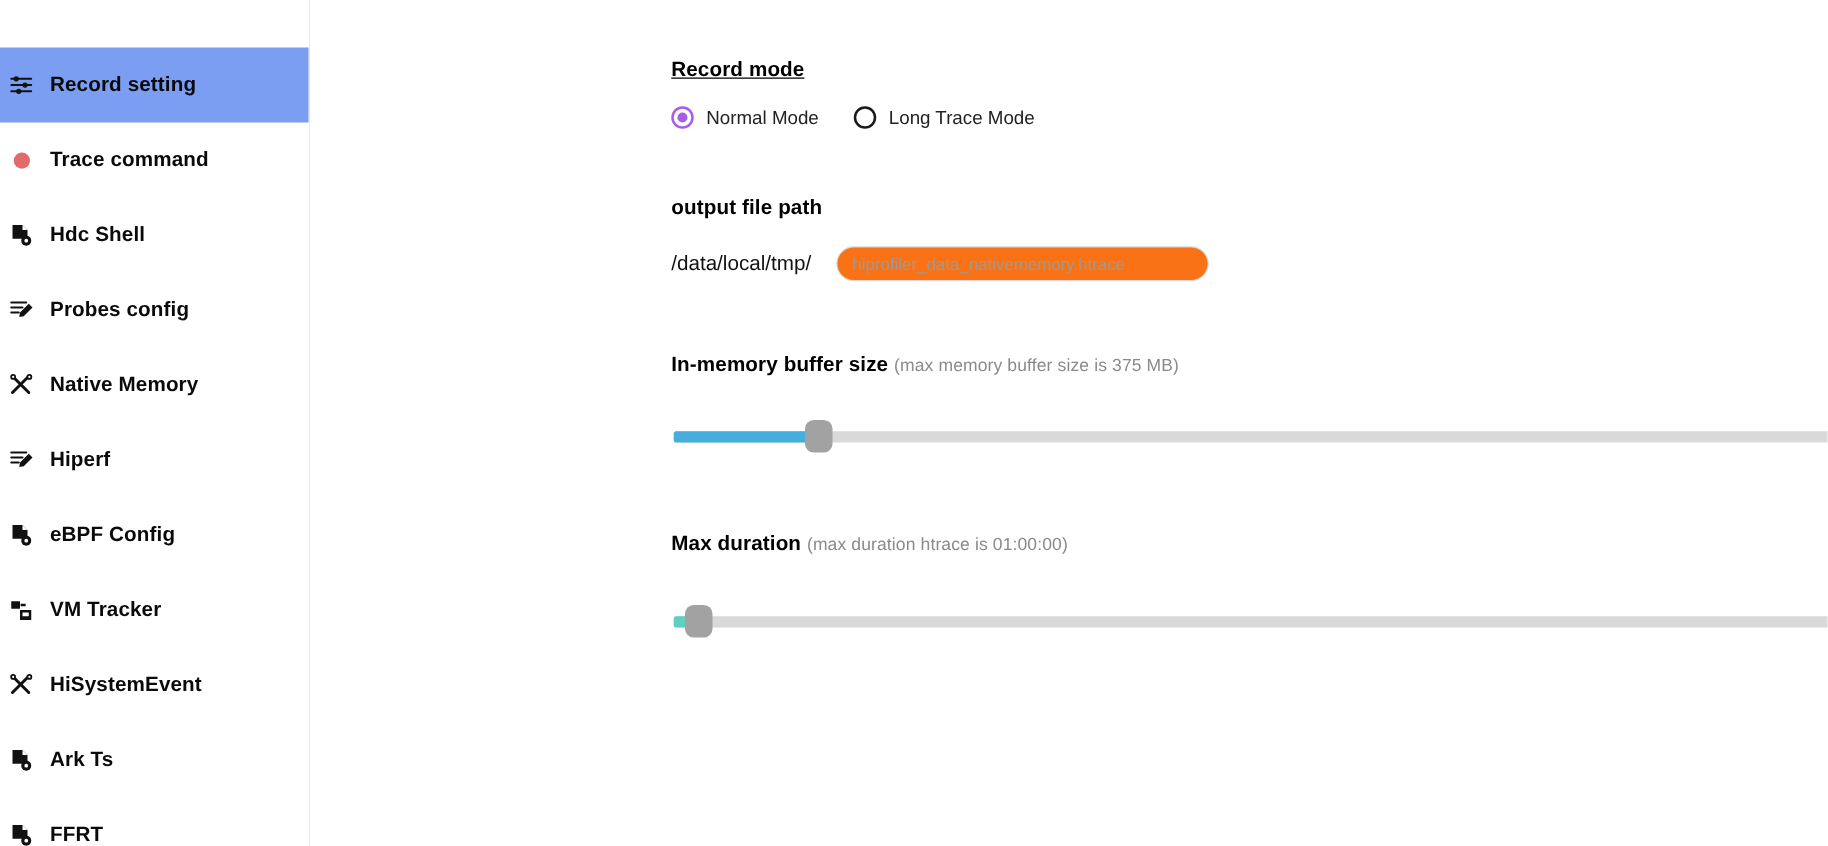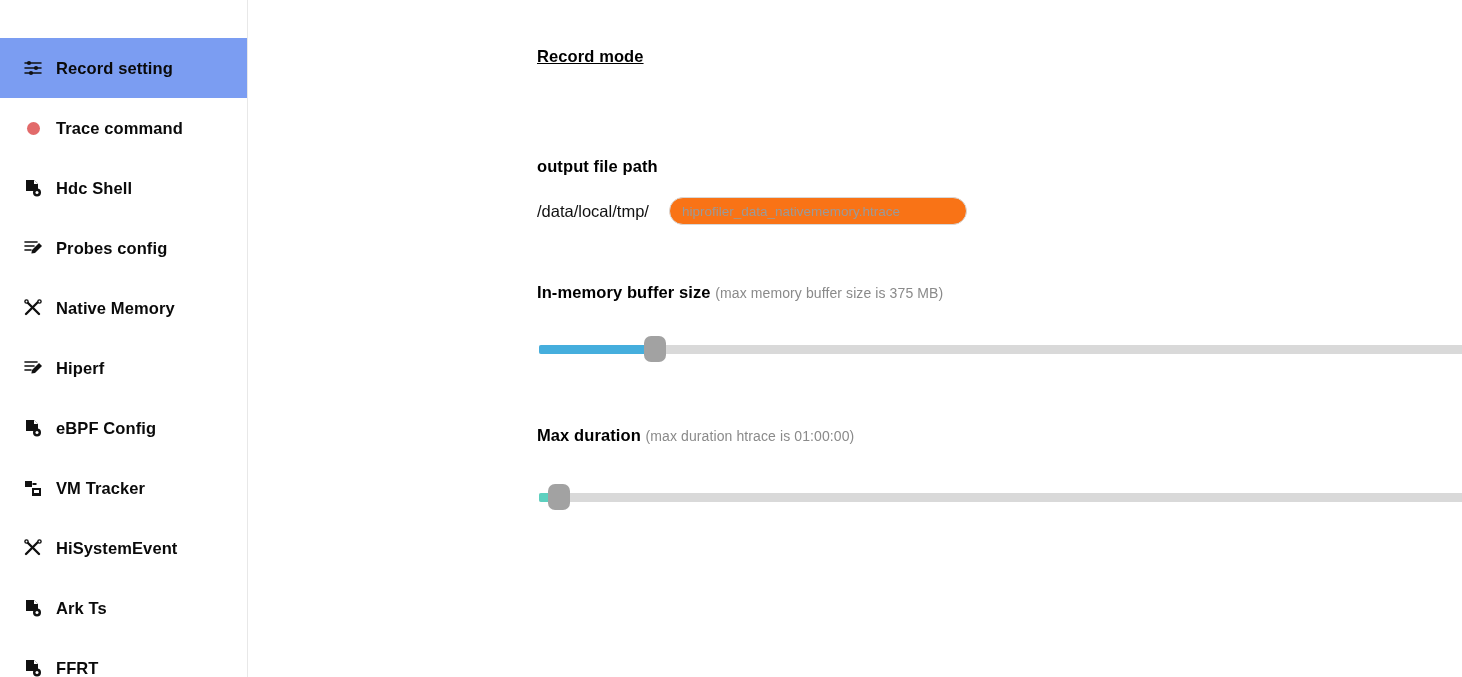--- a/index.html
+++ b/index.html
@@ -30,21 +30,21 @@
     border-right: 1px solid #e8e8e8;
     box-sizing: border-box;
     position: relative;
     overflow: hidden;
     border-top-left-radius: 16px;
   }
   .sidebar-item {
     height: 60px;
     display: flex;
     align-items: center;
-    padding-left: 22px;
+    padding-left: 6px;
     box-sizing: border-box;
     color: #0a0a0a;
     font-size: 16.5px;
     font-weight: bold;
     letter-spacing: 0.1px;
     cursor: pointer;
     user-select: none;
   }
   .sidebar-item.active {
     background: #7b9df2;
@@ -353,20 +353,30 @@
         <span class="s-label">FFRT</span>
       </div>
 
     </div>
   </div>
 
   <div class="main">
 
     <div class="section-title row-record-mode-title">Record mode</div>
 
+    <div class="radio-row">
+      <label class="radio-opt">
+        <span class="radio-mark checked"></span>
+        <span class="radio-label">Normal Mode</span>
+      </label>
+      <label class="radio-opt">
+        <span class="radio-mark"></span>
+        <span class="radio-label">Long Trace Mode</span>
+      </label>
+    </div>
 
     <div class="section-title row-output-title">output file path</div>
     <div class="path-row">
       <span class="path-prefix">/data/local/tmp/</span>
       <input class="path-input" type="text" placeholder="hiprofiler_data_nativememory.htrace" style="">
     </div>
 
     <div class="section-title row-buffer-title">
       <span>In-memory buffer size</span>
       <span class="section-hint">(max memory buffer size is 375 MB)</span>

